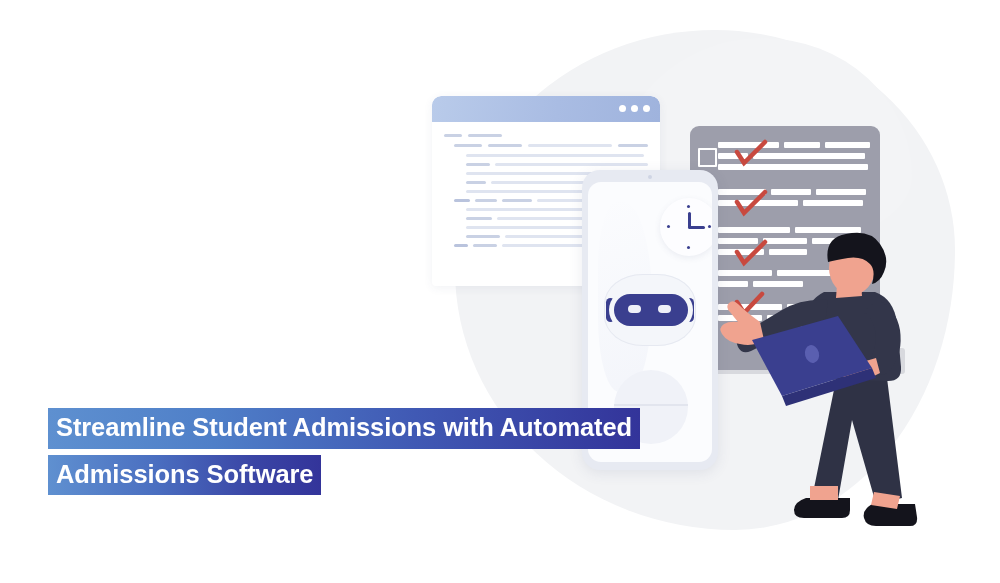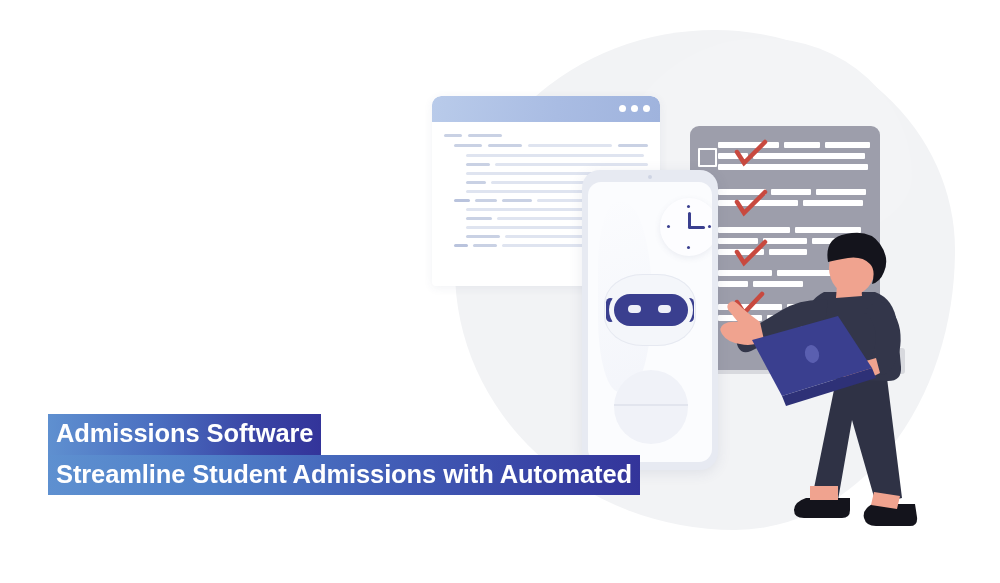--- a/index.html
+++ b/index.html
@@ -383,17 +383,17 @@
     <ellipse cx="852" cy="268" rx="23" ry="27" fill="#f0a38f"></ellipse>
 
     <path d="M828 262 q-4 -24 18 -28 q24 -5 34 10 q10 14 4 28 q-4 10 -12 12 q4 -14 -2 -20 q-8 -8 -22 -6 q-12 2 -20 4 Z" fill="#14141c"></path>
 
     <path d="M752 340 L838 316 L872 368 L782 396 Z" fill="#3a3f8f"></path>
     <path d="M782 396 L872 368 L876 378 L786 406 Z" fill="#2e3177"></path>
     <ellipse cx="812" cy="354" rx="7" ry="9" fill="#5a5fb0" transform="rotate(-14 812 354)"></ellipse>
   </svg>
 
   <div class="title-wrap">
+    <div><span class="tbar tbar-1">Streamline Student Admissions with Automated</span></div>
     <div><span class="tbar tbar-2">Admissions Software</span></div>
-    <div><span class="tbar tbar-1">Streamline Student Admissions with Automated</span></div>
   </div>
 
 </div>
 
 </body></html>

